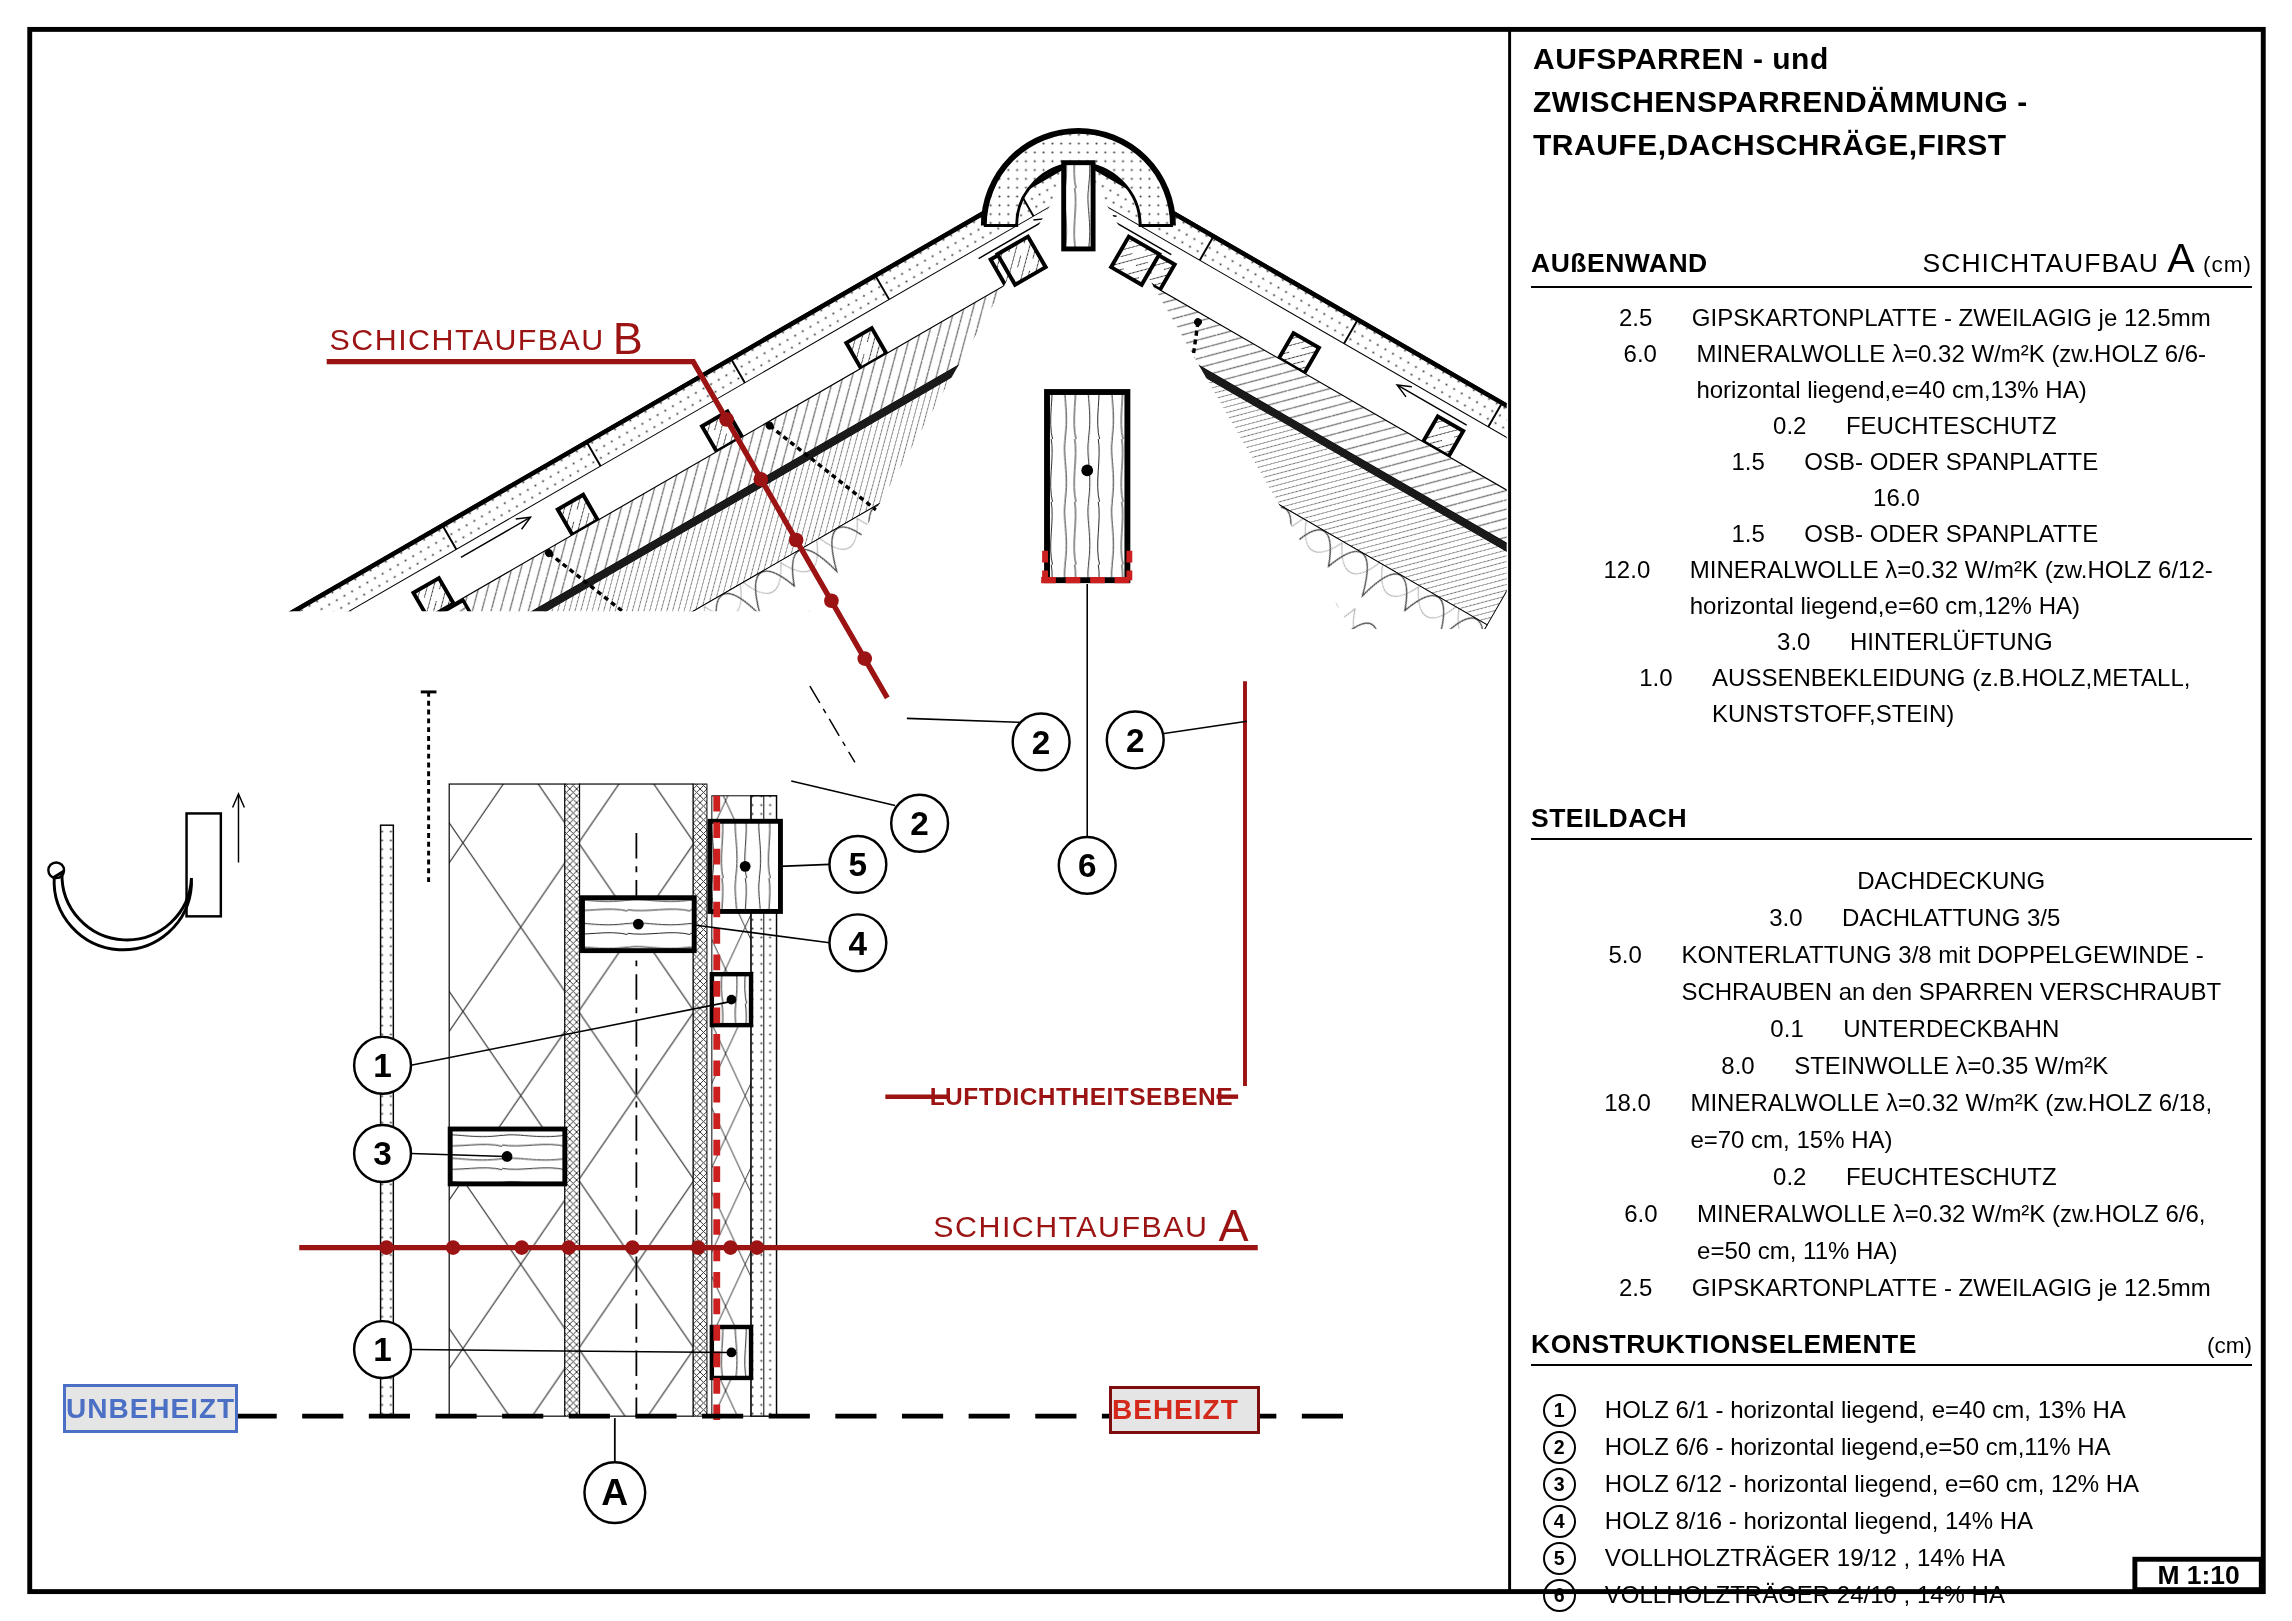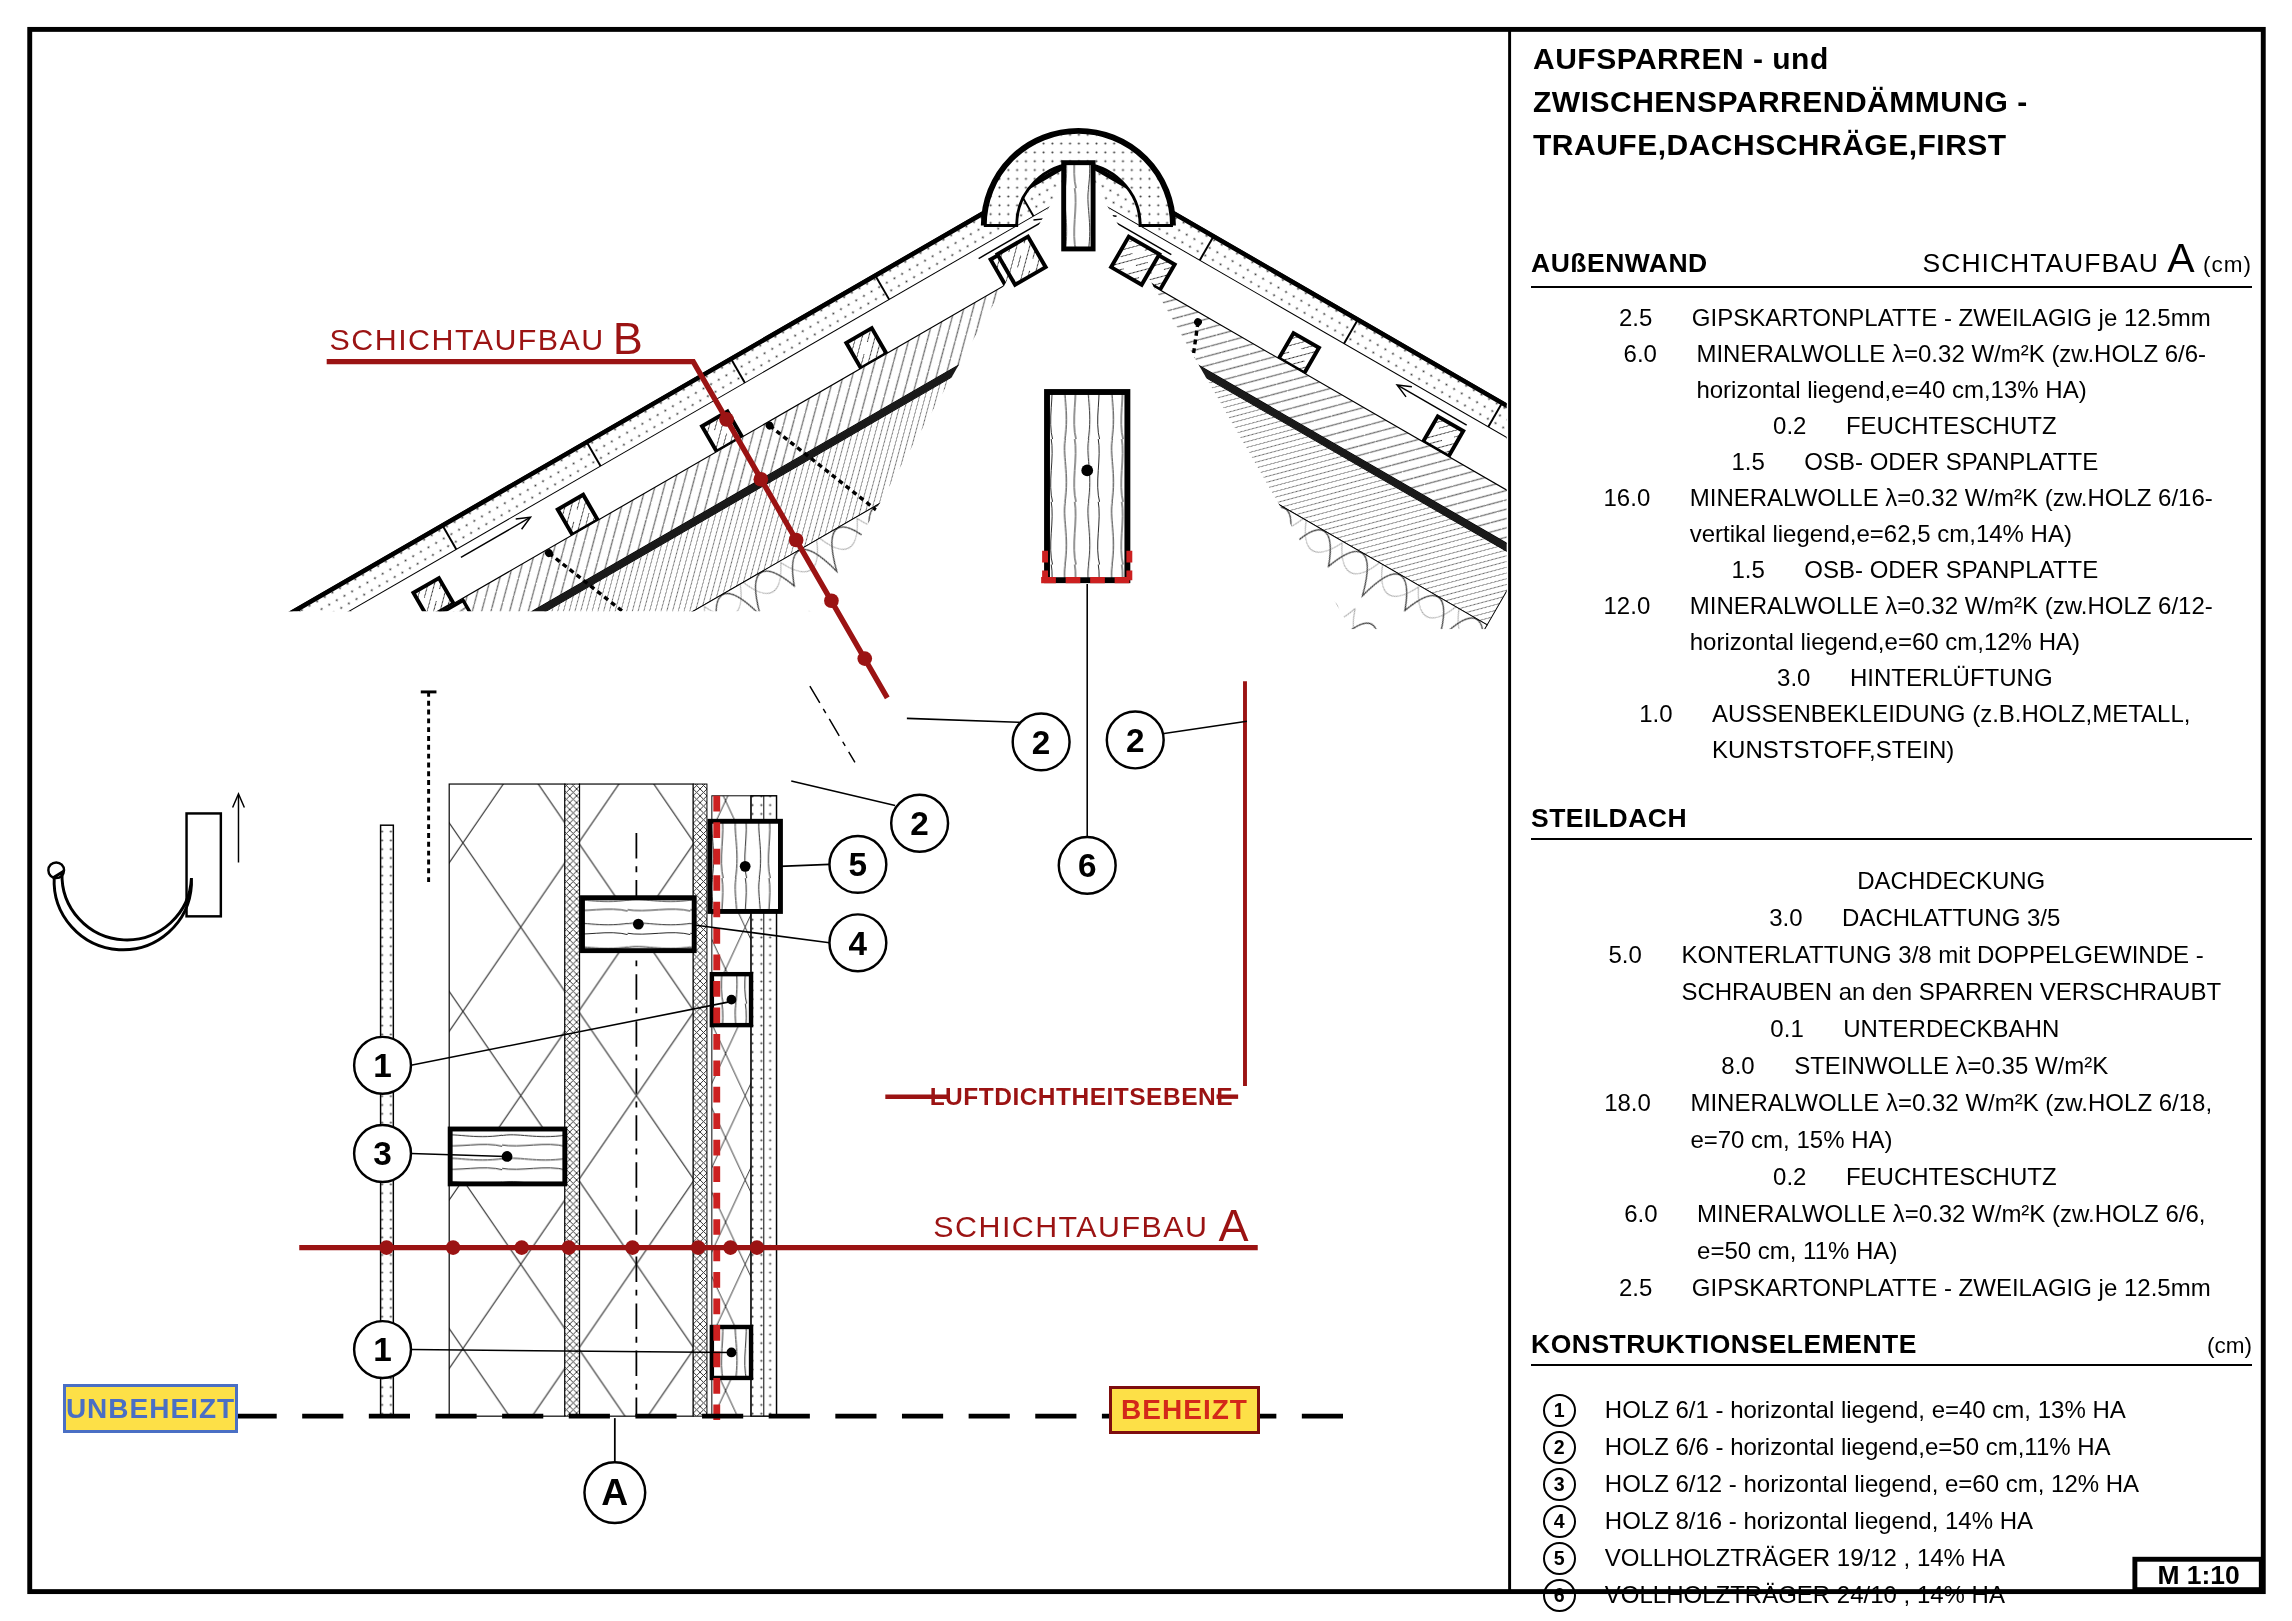--- a/index.html
+++ b/index.html
@@ -13,21 +13,21 @@
   .sechead .hletter{font-size:41px;letter-spacing:0;}
   .sechead .hunit{font-size:22.5px;}
   .rows{position:absolute;left:0;width:725px;}
   .prow{display:flex;font-size:24px;line-height:36px;justify-content:center;}
   .rowsB .prow{line-height:37px;}
   .pv{width:76px;text-align:right;padding-right:23.5px;flex:none;}
   .pt{white-space:pre-line;margin-left:16px;}
   .krow{display:flex;align-items:flex-start;font-size:24px;line-height:37px;margin-bottom:0;}
   .kc{flex:none;width:29px;height:29px;border:2px solid #000;border-radius:50%;text-align:center;font-size:19.6px;font-weight:bold;line-height:29px;margin:2.9px 29px 0 11.8px;}
   .kt{white-space:nowrap;}
-  .roombox{position:absolute;display:flex;align-items:center;justify-content:center;font-weight:bold;font-size:28px;letter-spacing:1px;background:#fde047;}
+  .roombox{position:absolute;display:flex;align-items:center;font-weight:bold;font-size:28px;letter-spacing:1px;background:#e5e5e5;}
   .unheated{left:63px;top:1384px;width:169px;height:43px;border:3.9px solid #4A6FC4;color:#4A6FC4;}
   .heated{left:1097px;top:1386px;width:145px;height:42px;border:3.9px solid #7E0E0E;color:#D3281A;margin-left:12px;}
 </style>
 </head>
 <body>
 
 <svg class="draw" width="2293" height="1621" viewBox="0 0 2339 1654">
   <defs>
     <clipPath id="clipDraw">
         <rect x="33" y="33" width="1504" height="1588"></rect>
@@ -368,22 +368,20 @@
     <div class="prow">
         <span class="pv">0.2</span>
         <span class="pt">FEUCHTESCHUTZ</span>
       </div>
     <div class="prow">
         <span class="pv">1.5</span>
         <span class="pt">OSB- ODER SPANPLATTE</span>
       </div>
     <div class="prow">
         <span class="pv">16.0</span>
-        <span class="pt">MINERALWOLLE λ=0.32 W/m²K (zw.HOLZ 6/16-
-vertikal liegend,e=62,5 cm,14% HA)</span>
       </div>
     <div class="prow">
         <span class="pv">1.5</span>
         <span class="pt">OSB- ODER SPANPLATTE</span>
       </div>
     <div class="prow">
         <span class="pv">12.0</span>
         <span class="pt">MINERALWOLLE λ=0.32 W/m²K (zw.HOLZ 6/12-
 horizontal liegend,e=60 cm,12% HA)</span>
       </div>

